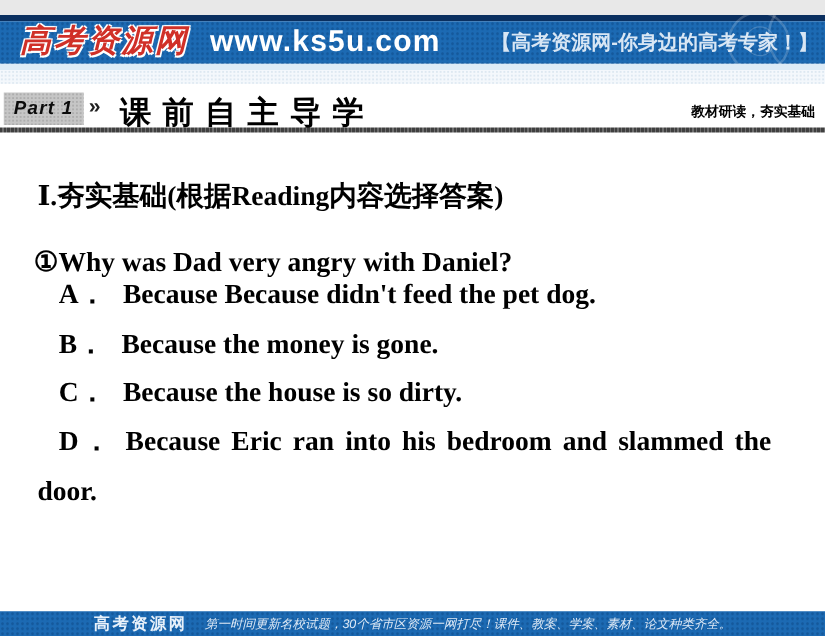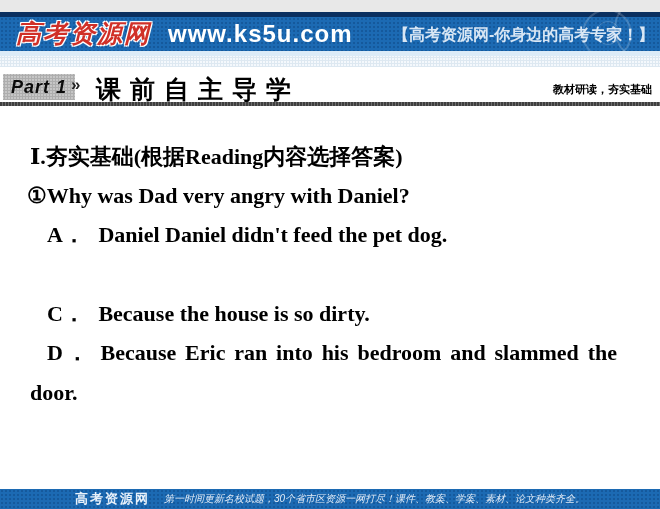--- a/index.html
+++ b/index.html
@@ -41,21 +41,21 @@
     background-color:#f4f8fc;
     background-image:radial-gradient(#dde8f1 1px, rgba(0,0,0,0) 1.1px);
     background-size:3px 3px;
   }
   
   .part-badge{
     position:absolute;left:3px;top:62px;height:26px;line-height:26px;
     padding:0 8px;background-color:#c6c6c6;
     background-image:radial-gradient(#adadad 1px, rgba(0,0,0,0) 1.1px);
     background-size:3px 3px;
-    font-size:18px;font-weight:bold;font-style:italic;color:#0b0b0b;letter-spacing:1px;
+    font-size:15px;font-weight:bold;font-style:italic;color:#0b0b0b;letter-spacing:1px;
   }
   .chevron{position:absolute;left:71px;top:63px;font-size:17px;font-weight:bold;color:#222;}
   .section-title{
     position:absolute;left:96px;top:61px;
     font-size:25px;font-weight:bold;color:#000;letter-spacing:9px;white-space:nowrap;
   }
   .section-subtitle{
     position:absolute;right:8px;top:70px;
     font-size:11px;font-weight:bold;color:#000;white-space:nowrap;
   }
@@ -106,25 +106,29 @@
   <div class="header-light"></div>
   <div class="header-fade"></div>
 
   <div class="part-badge">Part 1</div>
   <div class="chevron">»</div>
   <div class="section-title">课前自主导学</div>
   <div class="section-subtitle">教材研读，夯实基础</div>
   <div class="section-rule"></div>
 
   <div class="txt" style="left:30px;top:132px;">Ⅰ.夯实基础(根据Reading内容选择答案)</div>
-  <div class="txt" style="left:27px;top:171px;">①Why was Dad very angry with Daniel?</div>
+  <div class="txt" style="left:27px;top:185px;">①Why was Dad very angry with Daniel?</div>
 
   <div class="txt" style="left:47px;top:210px;">
     <span class="opt-label">A．</span>
-    <span>Daniel Daniel didn't feed the pet dog.</span>
+    <span>Because Because didn't feed the pet dog.</span>
+  </div>
+  <div class="txt" style="left:47px;top:250px;">
+    <span class="opt-label">B．</span>
+    <span>Because the money is gone.</span>
   </div>
   <div class="txt" style="left:47px;top:289px;">
     <span class="opt-label">C．</span>
     <span>Because the house is so dirty.</span>
   </div>
   <div class="txt d-line1" style="left:47px;top:328px;">
     <span>D．</span>
     <span>Because Eric ran into his bedroom and slammed the</span>
   </div>
   <div class="txt" style="left:30px;top:368px;text-align:center;">door.</div>

